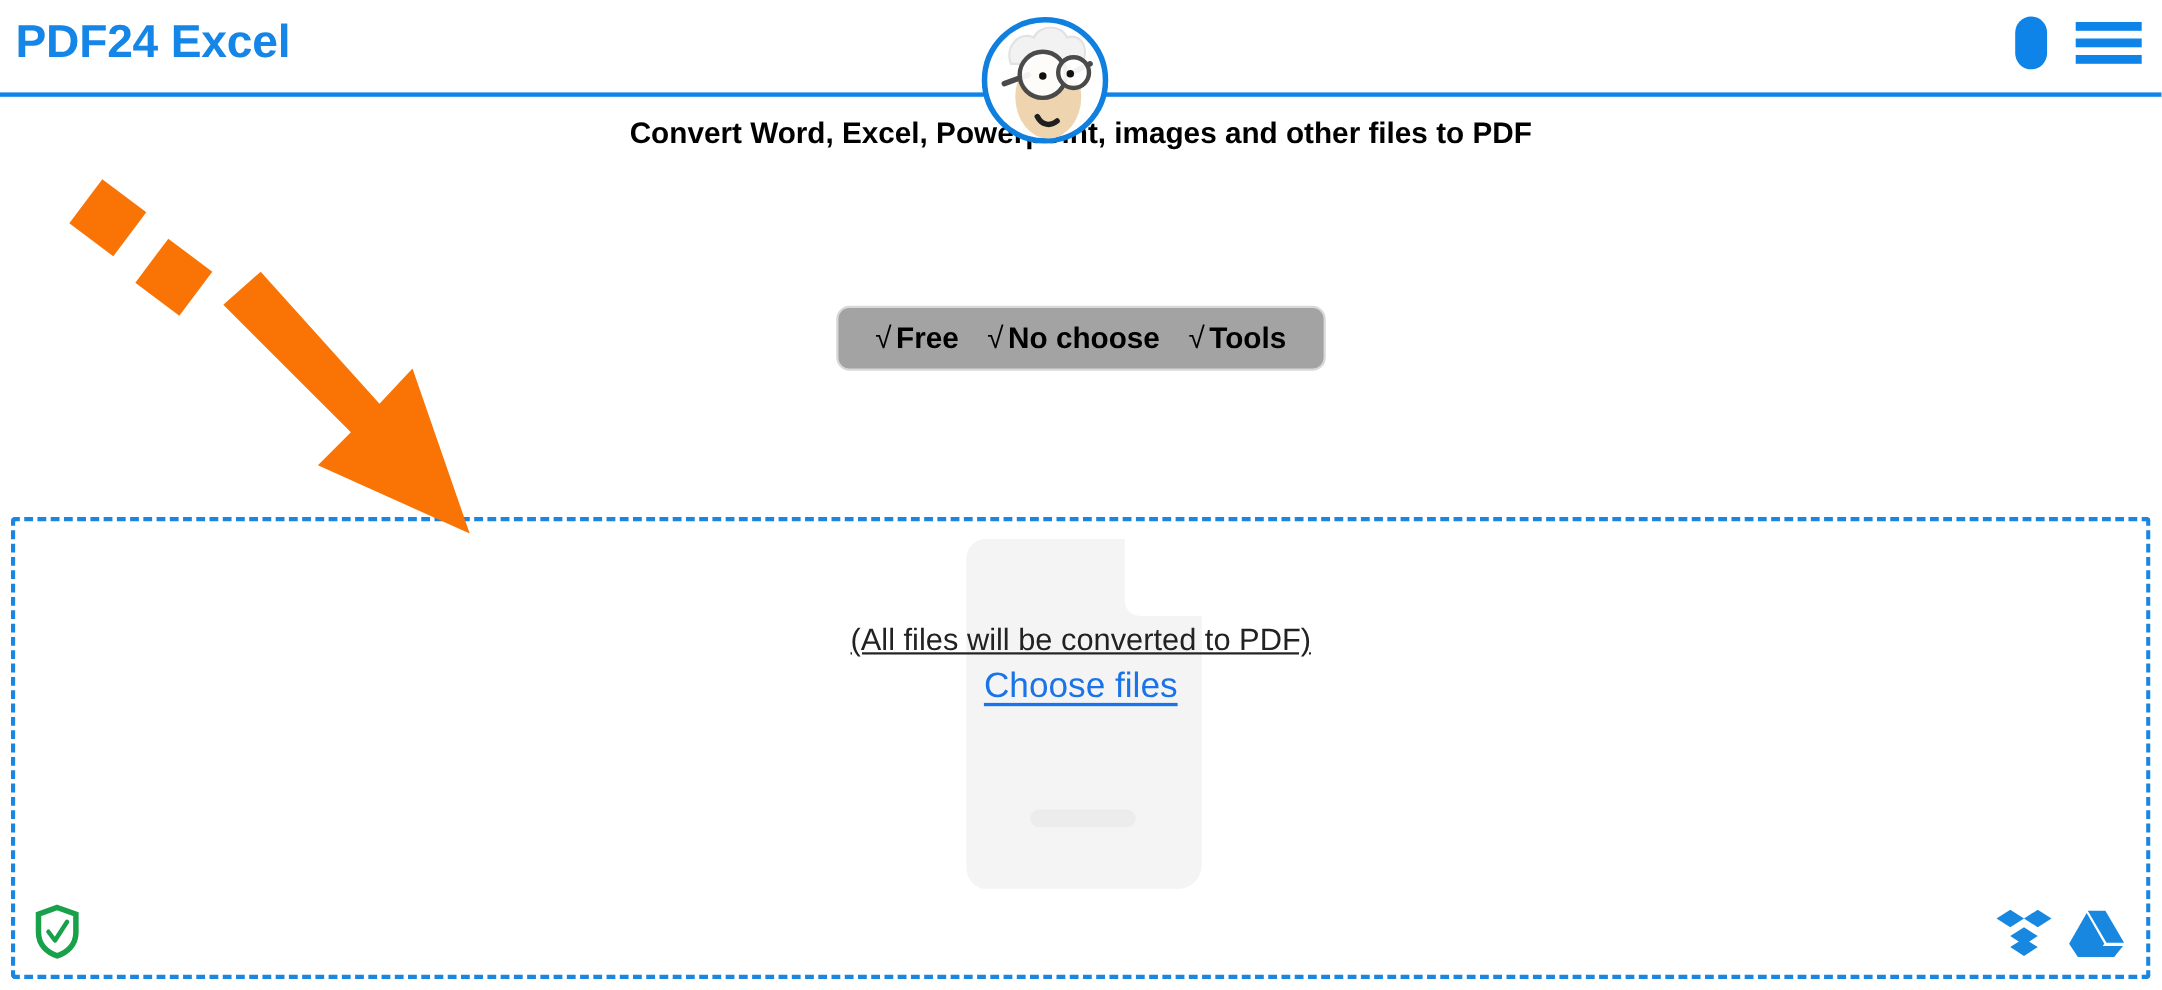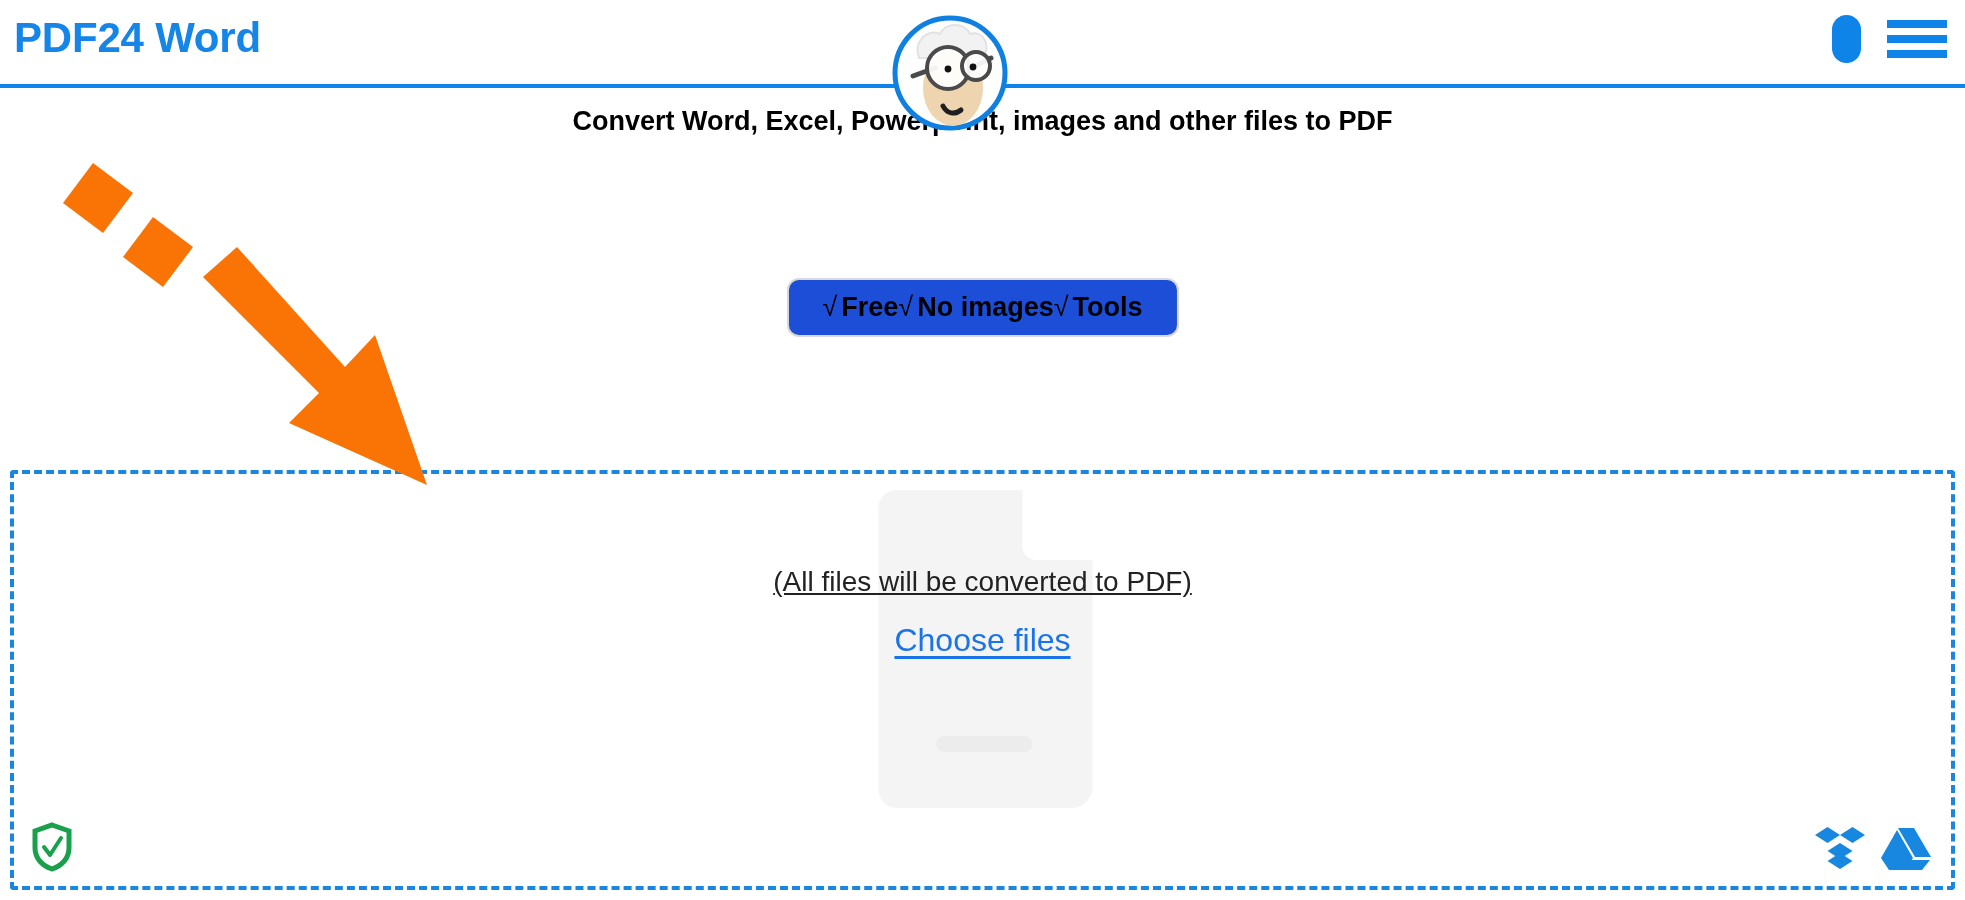--- a/index.html
+++ b/index.html
@@ -106,24 +106,25 @@
     color: #000000;
   }
 
   #feature-badge {
     position: absolute;
     left: 50%;
     transform: translateX(-50%);
     top: 278px;
     display: inline-flex;
     align-items: flex-end;
+    gap: 26px;
     padding: 12px 34px;
     border: 2px solid #d8d8d8;
     border-radius: 12px;
-    background: #1d4ed8;
+    background: #a3a3a3;
     white-space: nowrap;
   }
   .badge-item {
     font-size: 27px;
     font-weight: bold;
     color: #000000;
     white-space: nowrap;
   }
   .badge-check { font-weight: normal; margin-right: 4px; }
 
@@ -168,21 +169,21 @@
   }
   #drop-secondary-text {
     font-size: 28px;
     color: #222222;
     padding-top: 14px;
     white-space: nowrap;
     text-decoration: underline;
   }
   #choose-files-link {
     display: inline-block;
-    margin-top: 24px;
+    margin-top: 7px;
     font-size: 32px;
     color: #1a73e8;
     text-decoration: underline;
     text-underline-offset: 5px;
     cursor: pointer;
     text-align: center;
   }
 
   
   #privacy-shield {
@@ -214,21 +215,21 @@
     height: 360px;
     z-index: 20;
     pointer-events: none;
   }
 </style>
 </head>
 <body>
 
 <header id="site-header">
 
-  <div id="brand">PDF24 Word</div>
+  <div id="brand">PDF24 Excel</div>
 
   <svg id="mascot-logo" viewBox="0 0 118 118">
     <circle cx="59" cy="59" r="55" fill="#ffffff" stroke="#0f7fe0" stroke-width="5"></circle>
 
     <path d="M28 44 C22 28 36 14 49 20 C54 8 74 8 79 20 C93 16 100 32 92 44 Z" fill="#f2f2f2"></path>
     <path d="M28 44 C22 28 36 14 49 20 C54 8 74 8 79 20 C93 16 100 32 92 44 Z" fill="none" stroke="#e2e2e2" stroke-width="2"></path>
 
     <ellipse cx="62" cy="74" rx="30" ry="38" fill="#eed5b0"></ellipse>
 
     <path d="M22 62 L44 54" stroke="#4a4a4a" stroke-width="5" fill="none" stroke-linecap="round"></path>
@@ -251,21 +252,21 @@
     </div>
   </div>
 </header>
 
 <section id="hero">
   <p id="page-subtitle">Convert Word, Excel, Powerpoint, images and other files to PDF</p>
 </section>
 
 <div id="feature-badge">
   <span class="badge-item"><span class="badge-check">√</span><span>Free</span></span>
-  <span class="badge-item"><span class="badge-check">√</span><span>No images</span></span>
+  <span class="badge-item"><span class="badge-check">√</span><span>No choose</span></span>
   <span class="badge-item"><span class="badge-check">√</span><span>Tools</span></span>
 </div>
 
 <div id="drop-zone">
 
   <svg id="file-watermark" viewBox="0 0 245 330">
     <path d="M18 22 C18 12 26 4 36 4 L162 4 L232 74 L232 300 C232 312 223 322 211 322 L36 322 C26 322 18 313 18 303 Z" fill="#f4f4f4"></path>
     <path d="M162 4 L232 74 L176 74 C168 74 162 68 162 60 Z" fill="#ffffff"></path>
     <rect x="76" y="250" width="96" height="16" rx="8" fill="#ececec"></rect>
   </svg>

